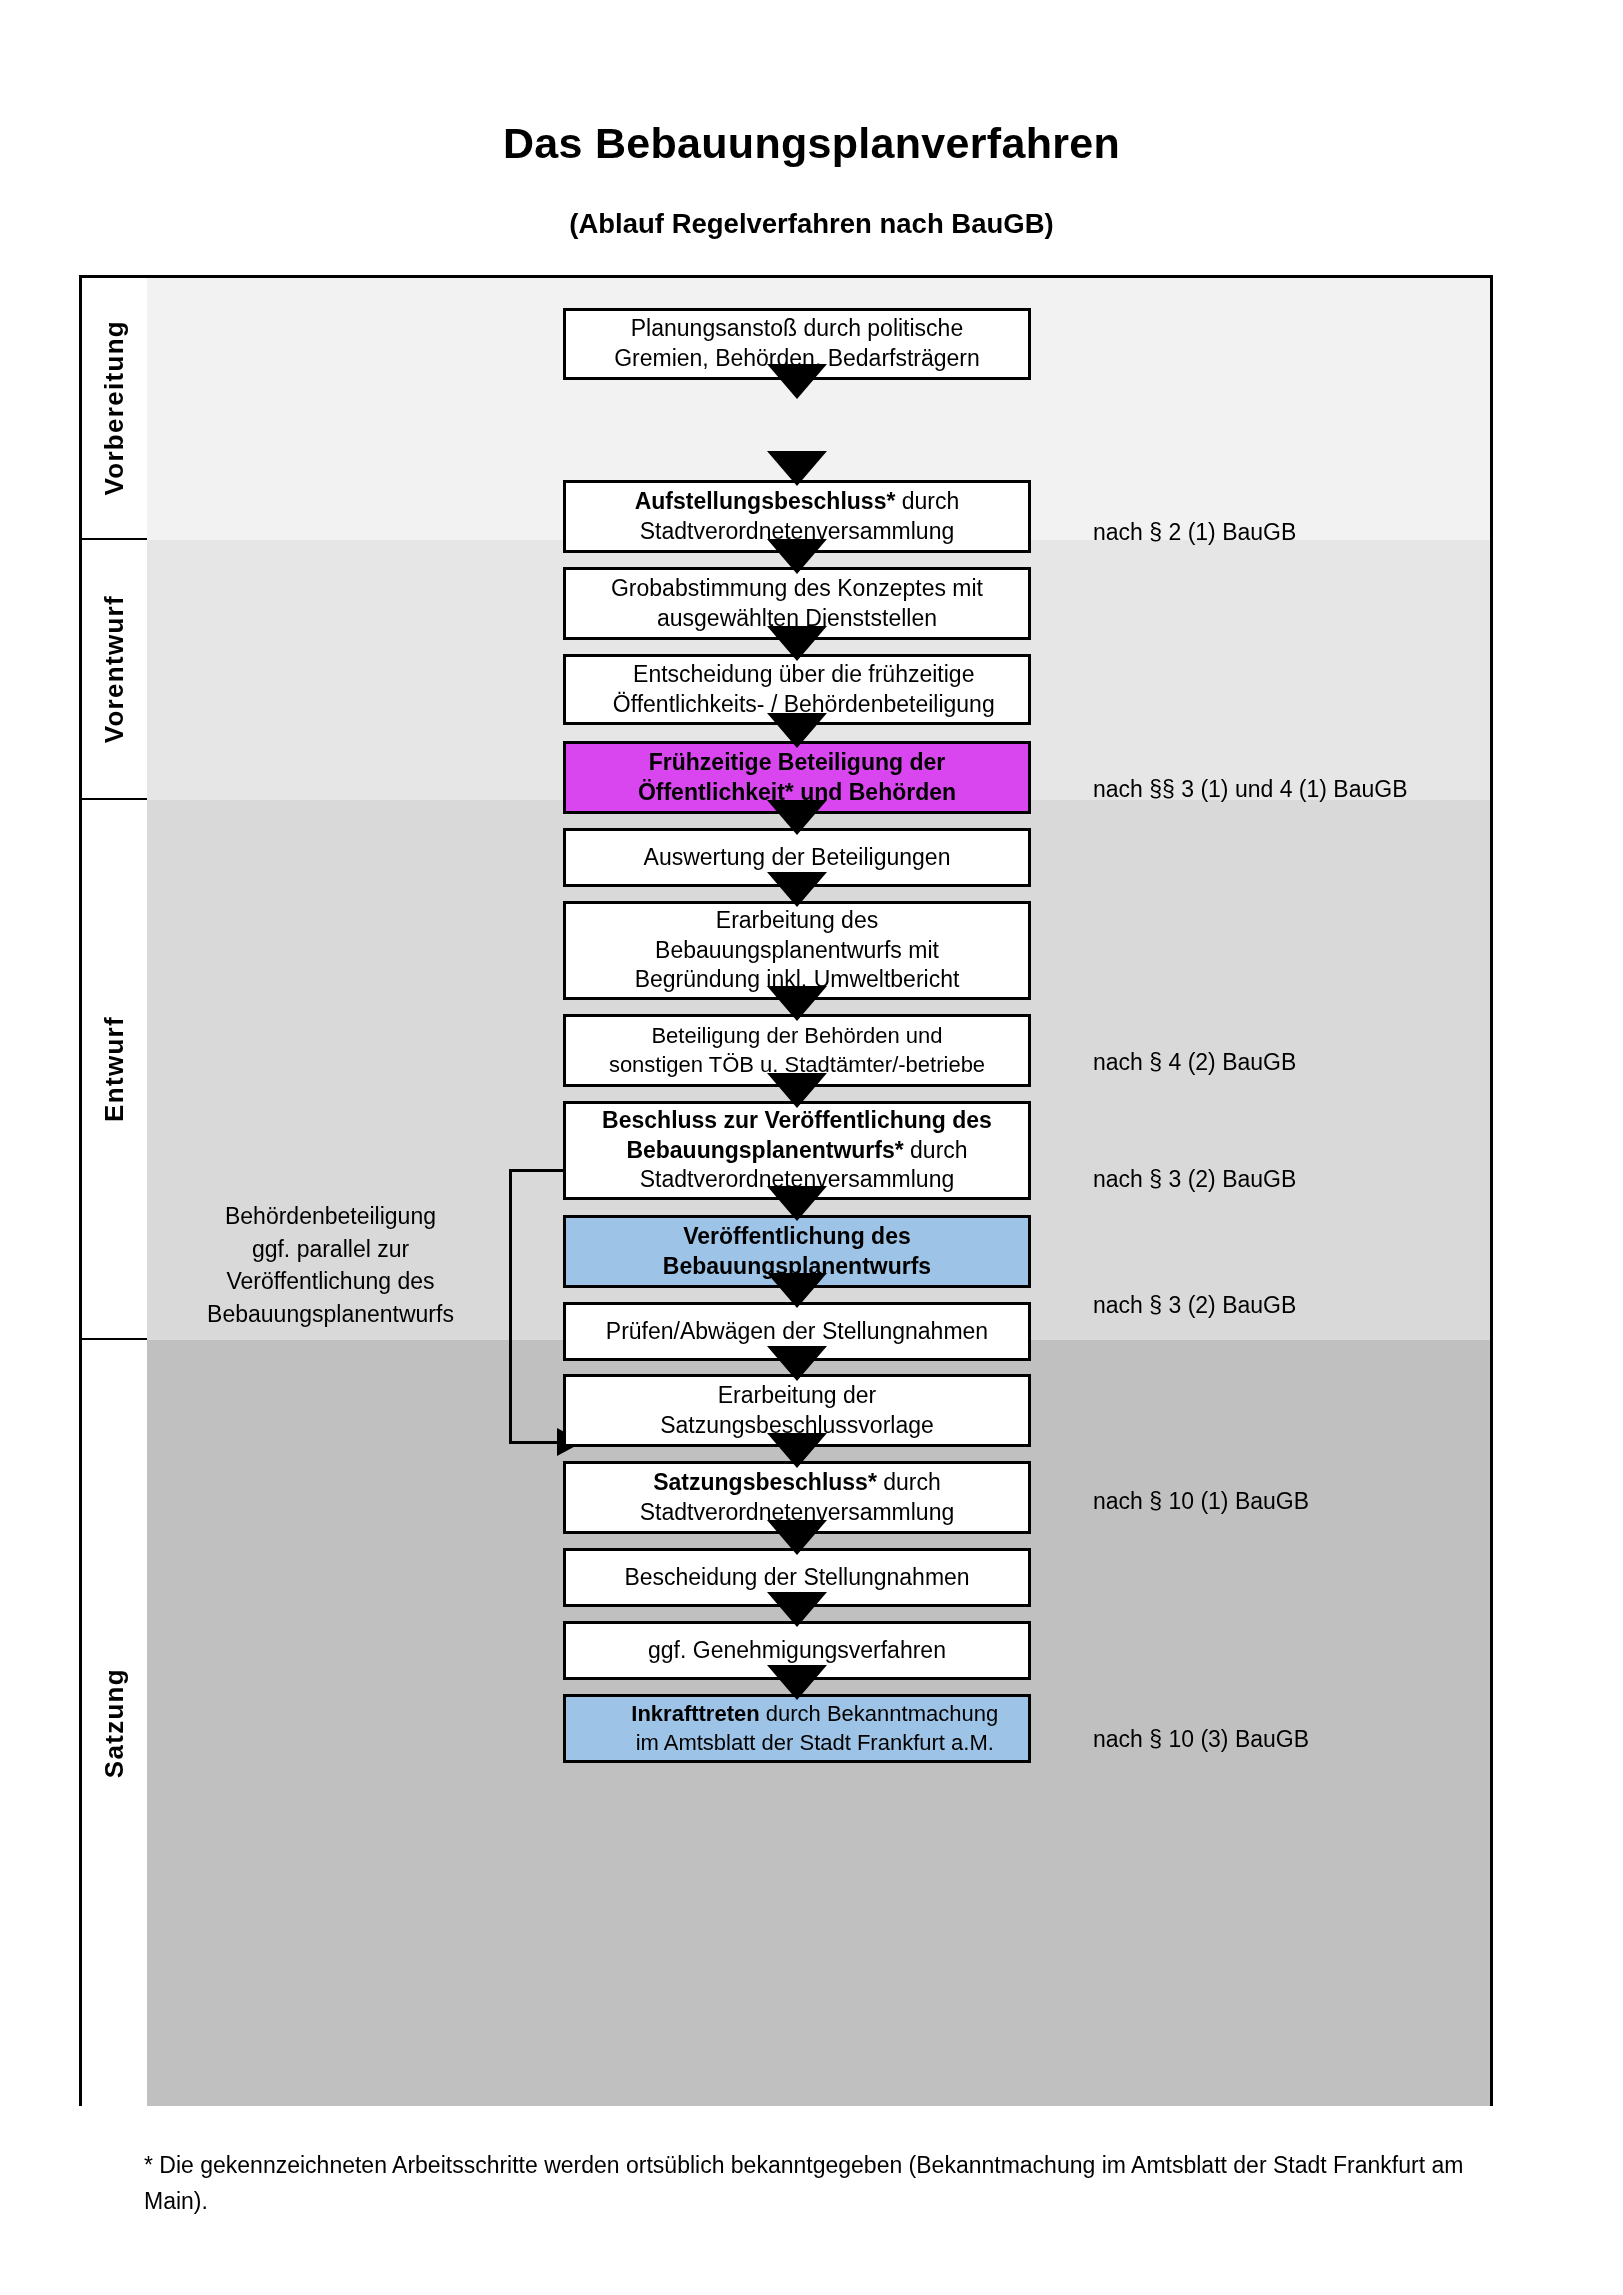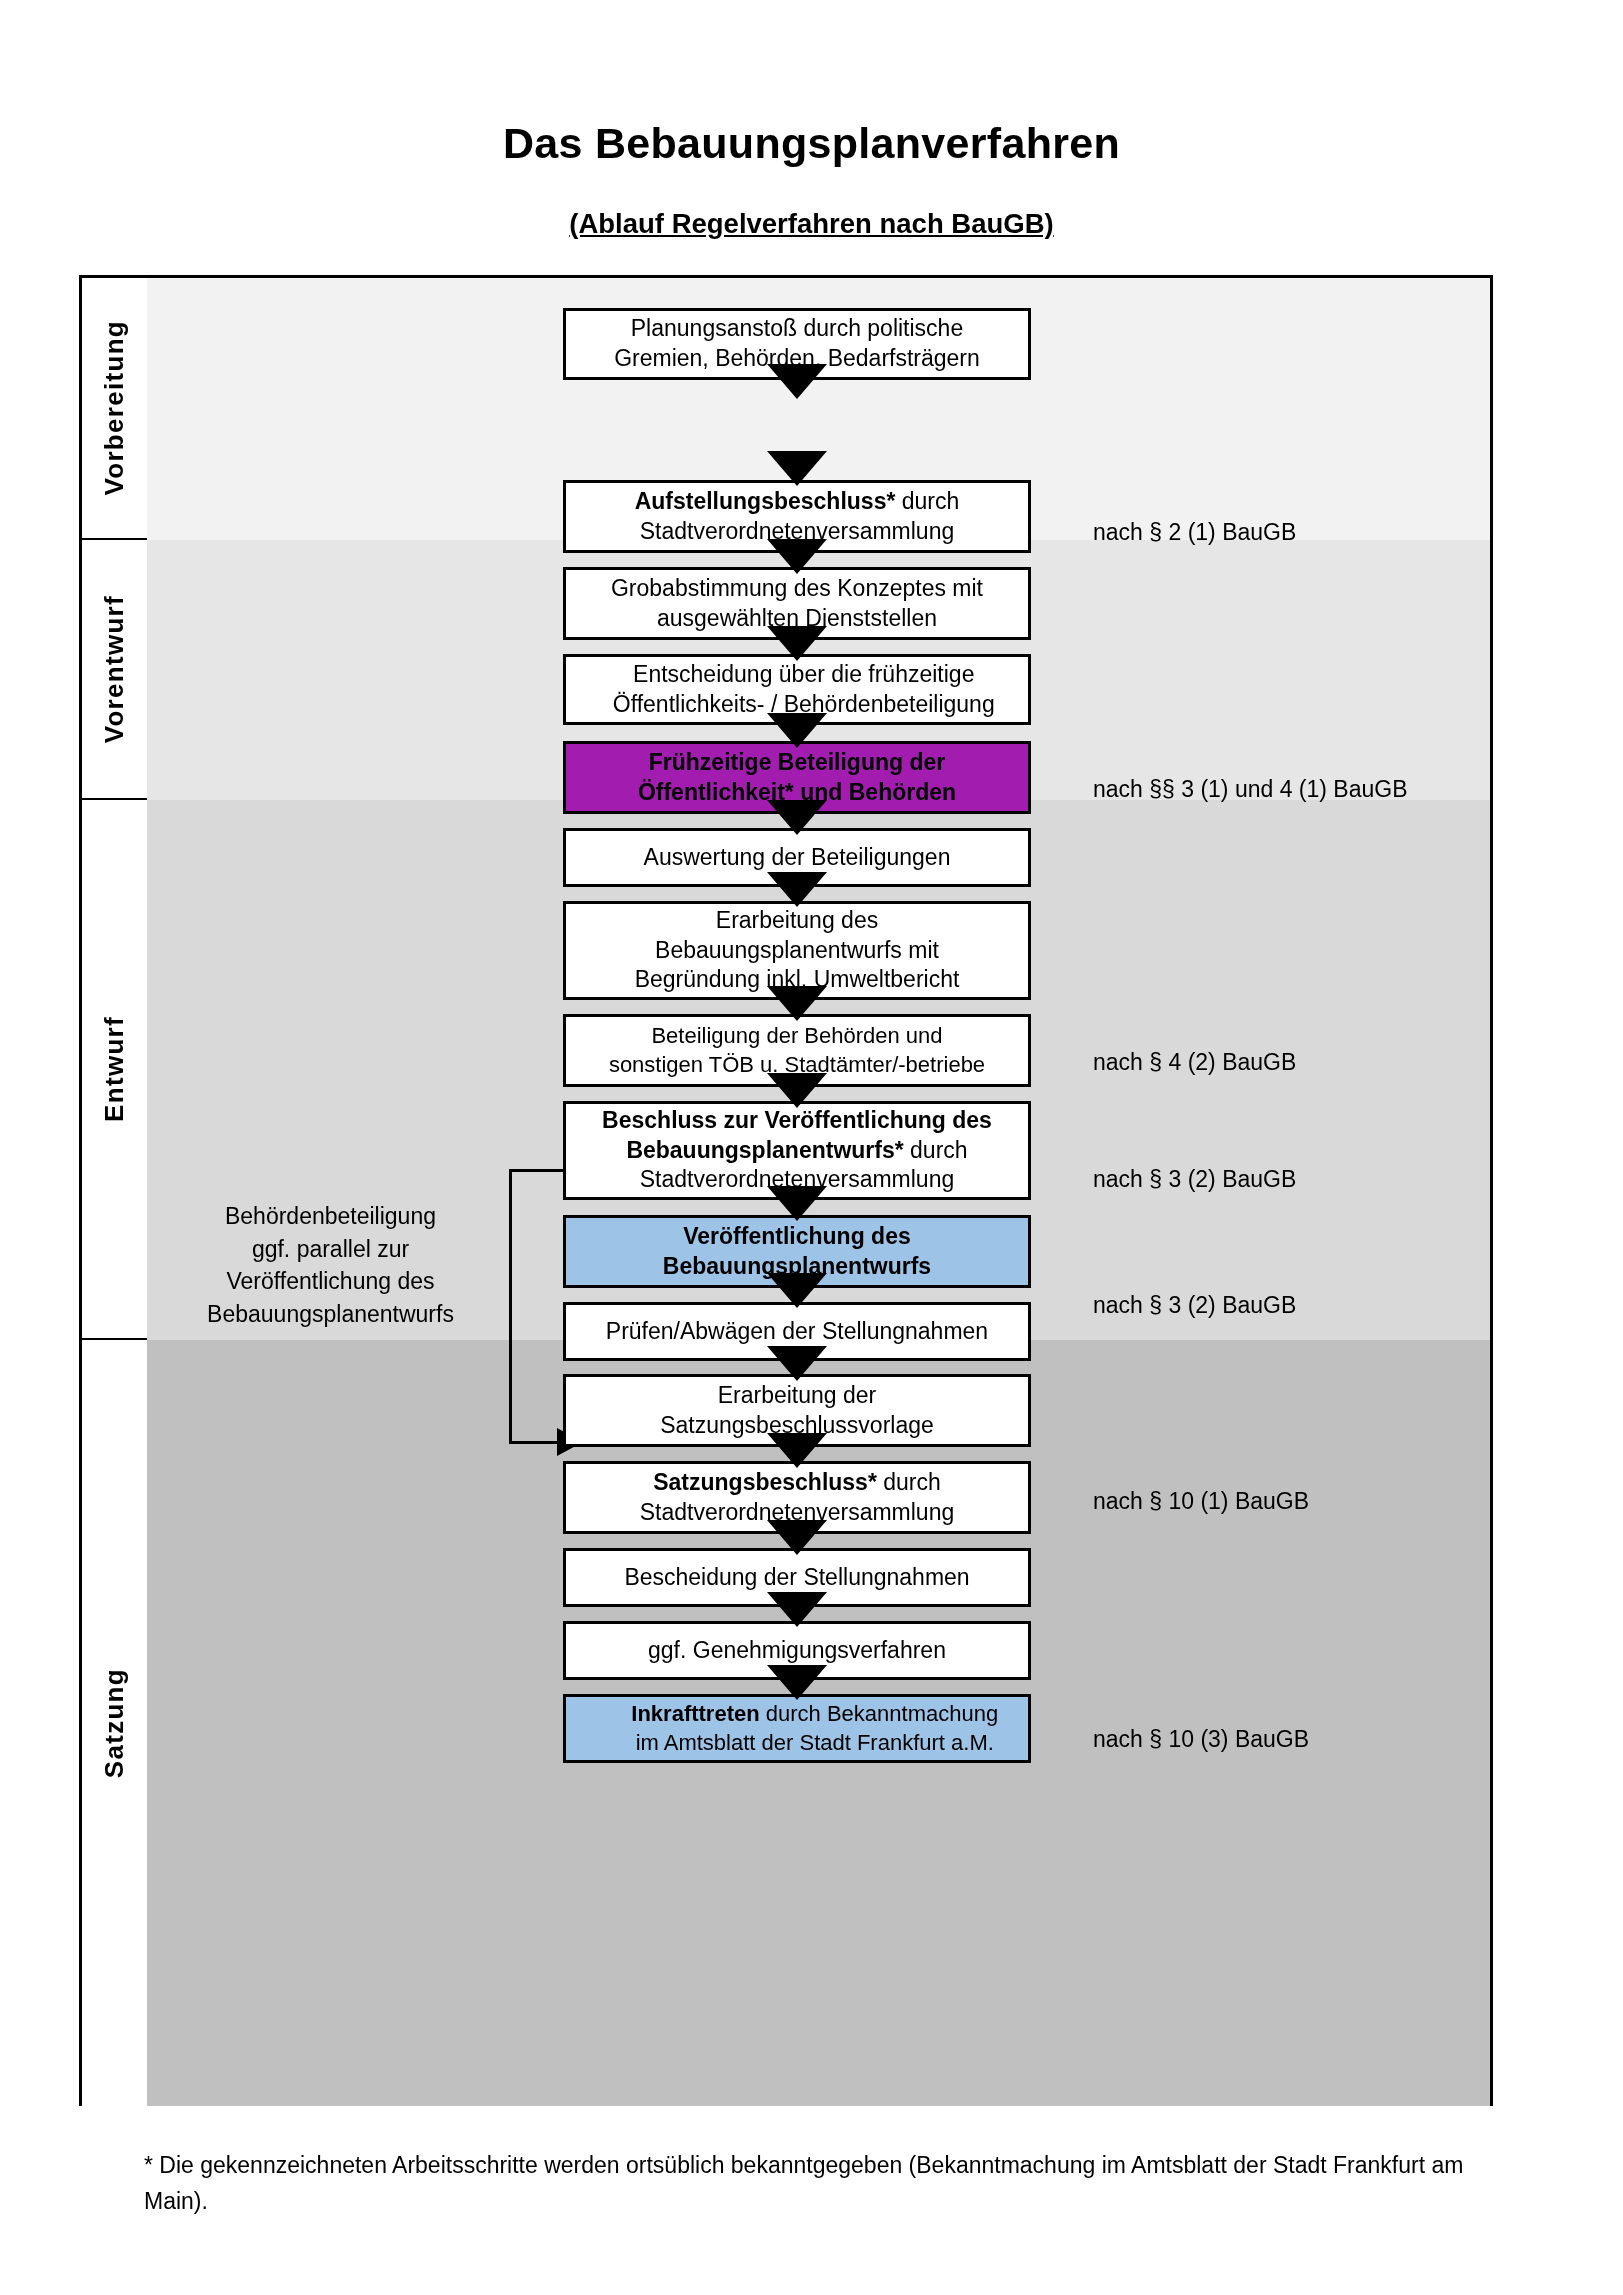--- a/index.html
+++ b/index.html
@@ -26,21 +26,20 @@
     font-weight: bold;
     letter-spacing: 0.3px;
   }
   #page-subtitle {
     position: absolute;
     left: 0; top: 208px;
     width: 1623px;
     text-align: center;
     font-size: 27.5px;
     font-weight: bold;
-    text-decoration: underline;
   }
 
   
   #frame {
     position: absolute;
     left: 79px; top: 275px;
     width: 1414px;
     height: 1831px;
     border: 3.9px solid #000;
     box-sizing: border-box;
@@ -215,21 +214,21 @@
     <span class="ln">ausgewählten Dienststellen</span>
   </div>
   <div class="downarrow" style="left:685px;top:348px;"></div>
 
   <div class="flowbox" style="left:481px;top:376px;width:468px;height:71px;padding-left:20px;">
     <span class="ln">Entscheidung über die frühzeitige</span>
     <span class="ln">Öffentlichkeits- / Behördenbeteiligung</span>
   </div>
   <div class="downarrow" style="left:685px;top:435px;"></div>
 
-  <div class="flowbox blue" style="left: 481px; top: 463px; width: 468px; height: 73px; background: #a21caf;">
+  <div class="flowbox blue" style="left: 481px; top: 463px; width: 468px; height: 73px; background: #d946ef;">
     <span class="ln"><b>Frühzeitige Beteiligung der</b></span>
     <span class="ln"><b>Öffentlichkeit* und Behörden</b></span>
   </div>
   <div class="downarrow" style="left:685px;top:522px;"></div>
 
   <div class="flowbox" style="left:481px;top:550px;width:468px;height:59px;">
     <span class="ln">Auswertung der Beteiligungen</span>
   </div>
   <div class="downarrow" style="left:685px;top:594px;"></div>
 

